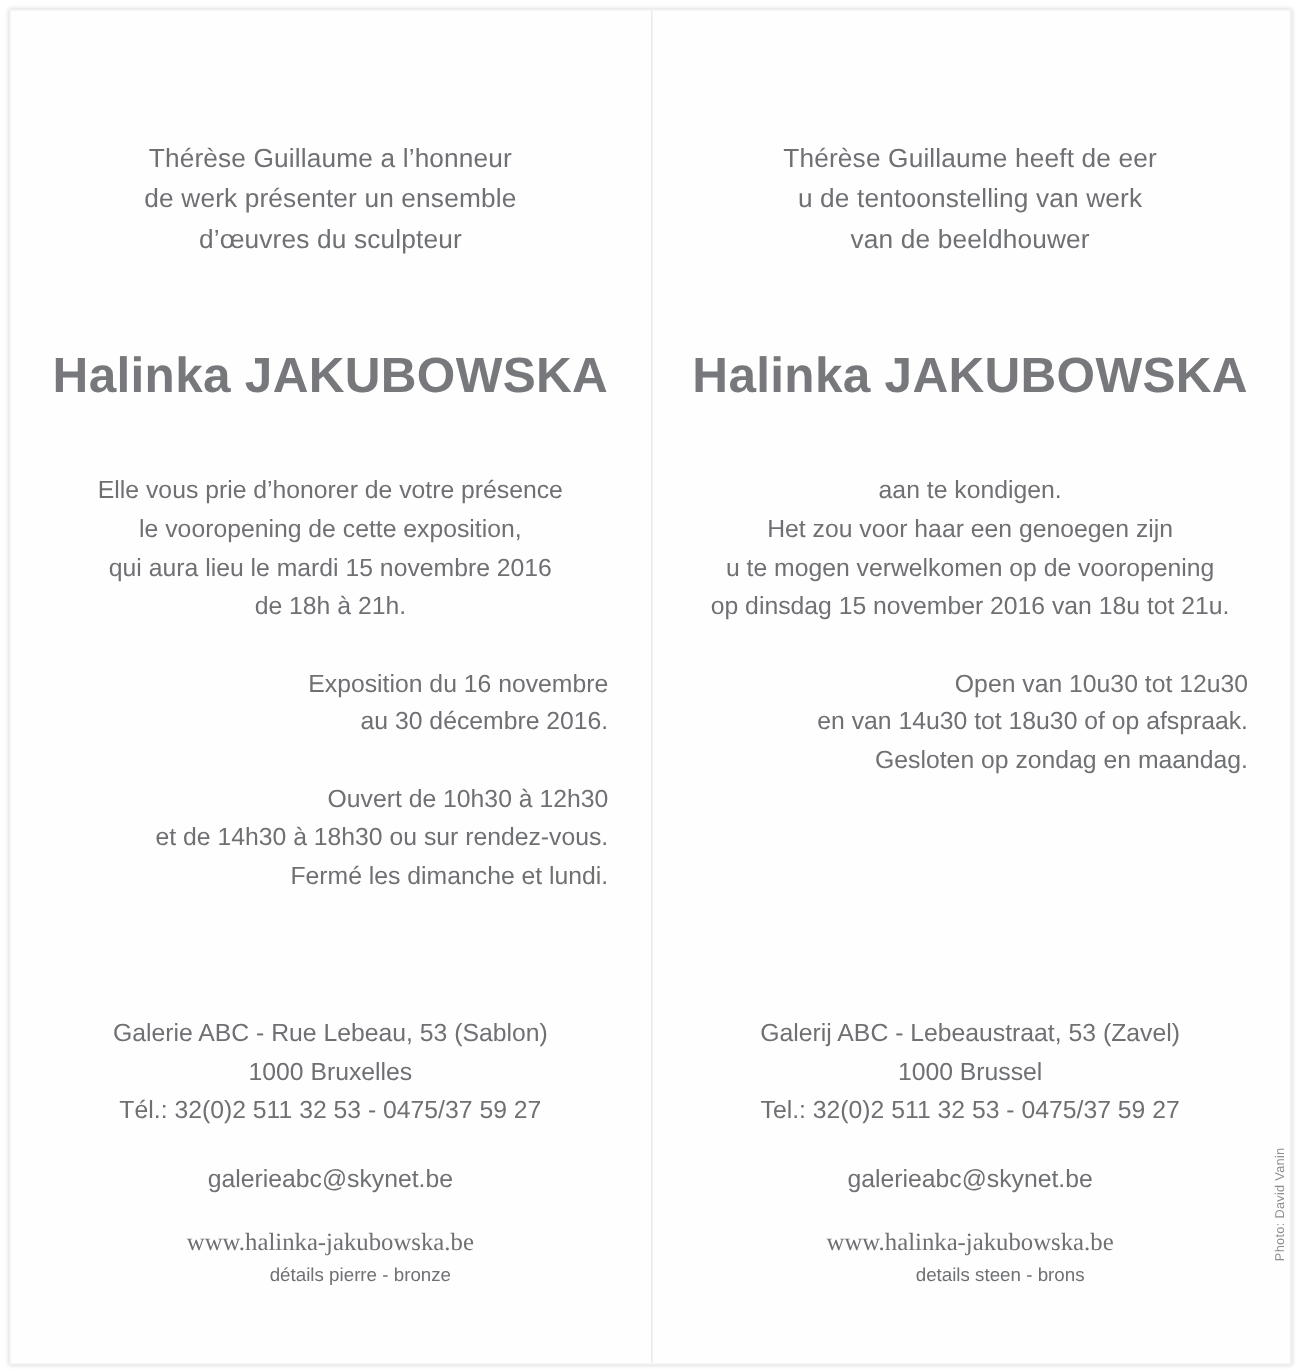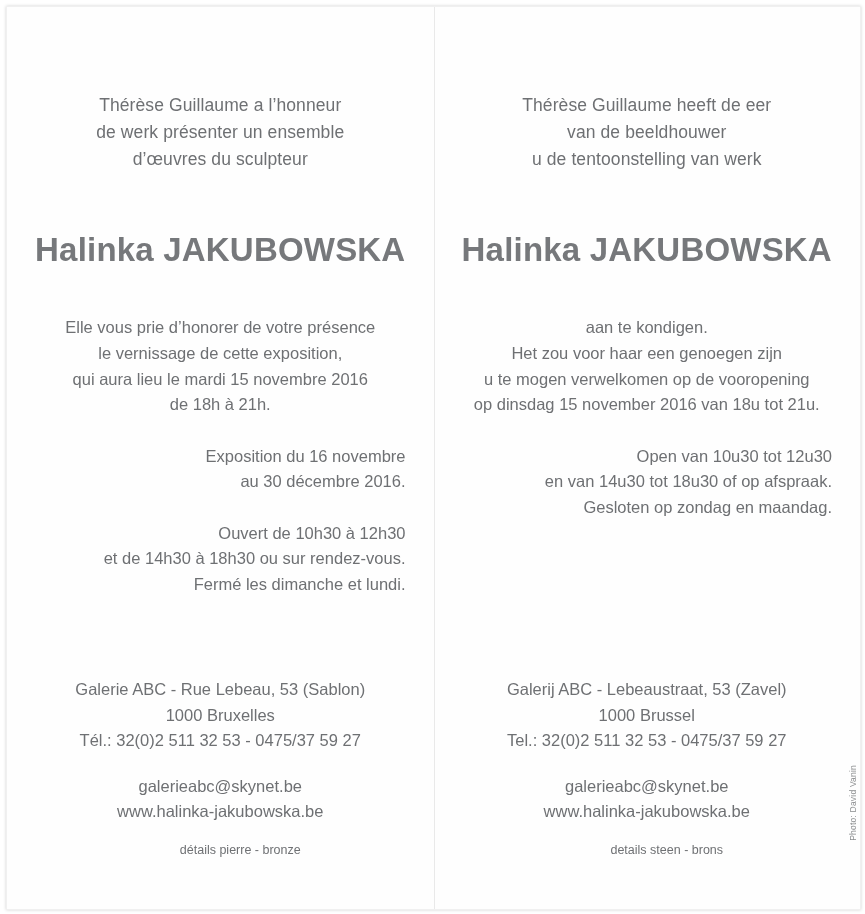--- a/index.html
+++ b/index.html
@@ -79,21 +79,22 @@
     right: 0;
     top: 670px;
     font-size: 16.5px;
     line-height: 1.55;
     color: #6e7073;
   }
   .contact .email {
     margin-top: 20px;
   }
   .contact .web {
-    margin-top: 0;
+    margin-top: 16px;
+    font-family: Liberation Serif, serif;
   }
   .caption {
     position: absolute;
     left: 0;
     right: 0;
     top: 836px;
     font-size: 12.5px;
     color: #6e7073;
     padding-left: 40px;
   }
@@ -121,21 +122,21 @@
       <div class="intro">
         <span class="line">Thérèse Guillaume a l’honneur</span>
         <span class="line">de werk présenter un ensemble</span>
         <span class="line">d’œuvres du sculpteur</span>
       </div>
 
       <div class="artist">Halinka JAKUBOWSKA</div>
 
       <div class="body-block">
         <span class="line">Elle vous prie d’honorer de votre présence</span>
-        <span class="line">le vernissage de cette exposition,</span>
+        <span class="line">le vooropening de cette exposition,</span>
         <span class="line">qui aura lieu le mardi 15 novembre 2016</span>
         <span class="line">de 18h à 21h.</span>
       </div>
 
       <div class="body-block gap">
         <span class="line">Exposition du 16 novembre</span>
         <span class="line">au 30 décembre 2016.</span>
       </div>
 
       <div class="body-block gap">
@@ -151,22 +152,22 @@
         <span class="line email">galerieabc@skynet.be</span>
         <span class="line web">www.halinka-jakubowska.be</span>
       </div>
 
       <div class="caption">détails pierre - bronze</div>
     </div>
 
     <div class="col">
       <div class="intro">
         <span class="line">Thérèse Guillaume heeft de eer</span>
+        <span class="line">u de tentoonstelling van werk</span>
         <span class="line">van de beeldhouwer</span>
-        <span class="line">u de tentoonstelling van werk</span>
       </div>
 
       <div class="artist">Halinka JAKUBOWSKA</div>
 
       <div class="body-block">
         <span class="line">aan te kondigen.</span>
         <span class="line">Het zou voor haar een genoegen zijn</span>
         <span class="line">u te mogen verwelkomen op de vooropening</span>
         <span class="line">op dinsdag 15 november 2016 van 18u tot 21u.</span>
       </div>

